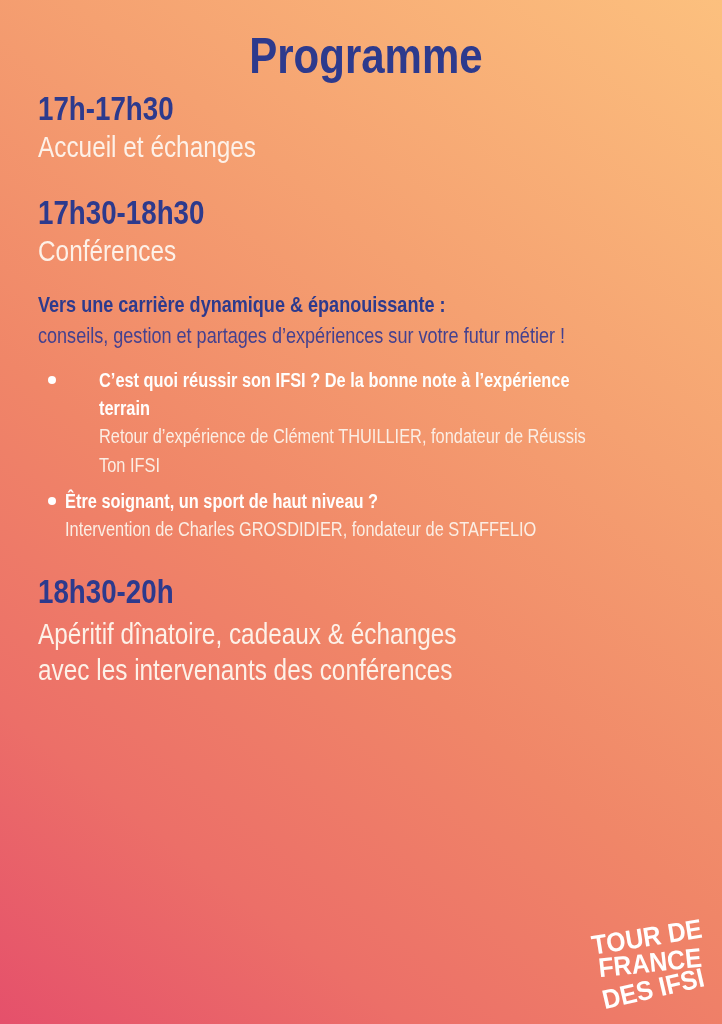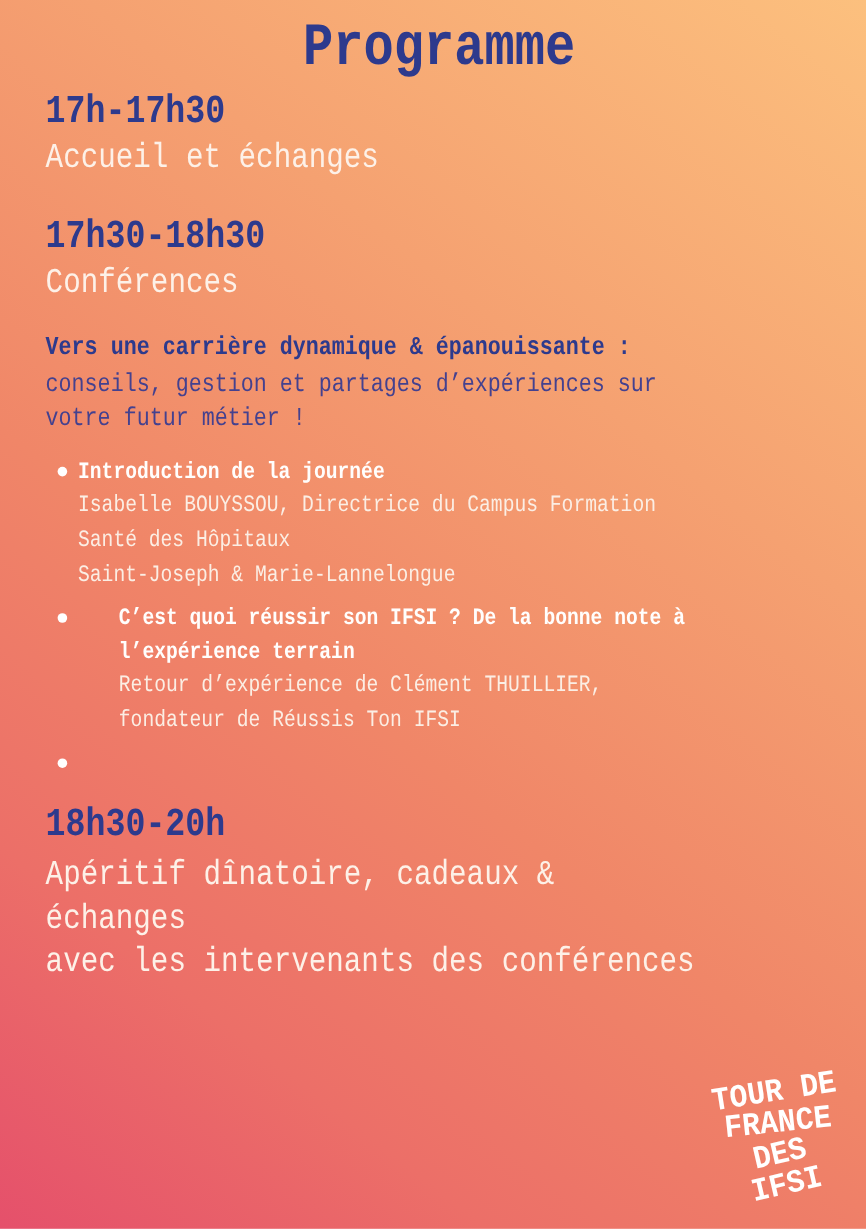--- a/index.html
+++ b/index.html
@@ -2,21 +2,21 @@
 <html><head>
 <meta charset="utf-8">
 <style>
   html,body{margin:0;padding:0;}
   body{
     width:722px;height:1024px;overflow:hidden;position:relative;
     background:linear-gradient(38deg,#e5506b 0%,#ec6f68 20%,#f08668 42%,#f5a171 68%,#fcc07e 100%);
     font-family:"Liberation Sans",sans-serif;
     -webkit-font-smoothing:antialiased;
   }
-  .page{padding:14px 28px 0 38px;position:relative;height:1010px;box-sizing:border-box;font-family:Liberation Mono, monospace;}
+  .page{padding:29px 28px 0 38px;position:relative;height:1010px;box-sizing:border-box;}
   .cond{display:inline-block;transform:scaleX(0.84);transform-origin:0 50%;white-space:pre-line;}
   .title-row{text-align:center;margin:0 0 6px 0;}
   .title-row .cond{transform-origin:50% 50%;}
   .main-title{font-size:50px;font-weight:800;color:#2d3a8d;letter-spacing:0px;line-height:54px;}
   .time{font-size:33px;font-weight:800;color:#2d3a8d;line-height:40px;display:block;}
   .slot-label{font-size:29px;font-weight:400;color:#fdf1e8;line-height:36px;display:block;}
   .gap-lg{margin-top:28px;}
   .intro-bold{font-size:21.5px;font-weight:800;color:#2d3a8d;line-height:28px;margin-top:22px;display:block;}
   .intro-reg{font-size:21.5px;font-weight:400;color:#44418f;line-height:28px;margin-top:3px;display:block;}
   .talks{margin-top:16px;display:flex;flex-direction:column;gap:7px;padding-left:10px;}
@@ -43,42 +43,38 @@
   <span class="time cond">17h-17h30</span>
   <span class="slot-label cond">Accueil et échanges</span>
 
   <span class="time cond gap-lg">17h30-18h30</span>
   <span class="slot-label cond">Conférences</span>
 
   <span class="intro-bold cond">Vers une carrière dynamique &amp; épanouissante :</span>
   <span class="intro-reg cond">conseils, gestion et partages d’expériences sur votre futur métier !</span>
 
   <div class="talks">
-  <div class="talk">
-    <span class="dot"></span>
-    <span style="display:block;">
-      <span class="talk-title cond">Introduction de la journée</span>
-      <span class="talk-desc cond">Isabelle BOUYSSOU, Directrice du Campus Formation Santé des Hôpitaux
-Saint-Joseph &amp; Marie-Lannelongue</span>
-    </span>
-  </div>
 
 
   <div class="talk">
     <span class="dot"></span>
     <span style="display:block;margin-left:34px;">
       <span class="talk-title cond">C’est quoi réussir son IFSI ? De la bonne note à l’expérience terrain</span>
       <span class="talk-desc cond">Retour d’expérience de Clément THUILLIER, fondateur de Réussis Ton IFSI</span>
     </span>
   </div>
 
 
 
   <div class="talk">
     <span class="dot"></span>
+    <span style="display:block;">
+      <span class="talk-title cond">Être soignant, un sport de haut niveau ?</span>
+      <span class="talk-desc cond">Intervention de Charles GROSDIDIER, fondateur de STAFFELIO</span>
+    </span>
   </div>
 </div>
 
   <span class="time cond gap-lg">18h30-20h</span>
   <span class="closing-label cond">Apéritif dînatoire, cadeaux &amp; échanges
 avec les intervenants des conférences</span>
 
   <div class="logo">
     <span class="l1">TOUR DE</span>
     <span class="l2">FRANCE</span>

